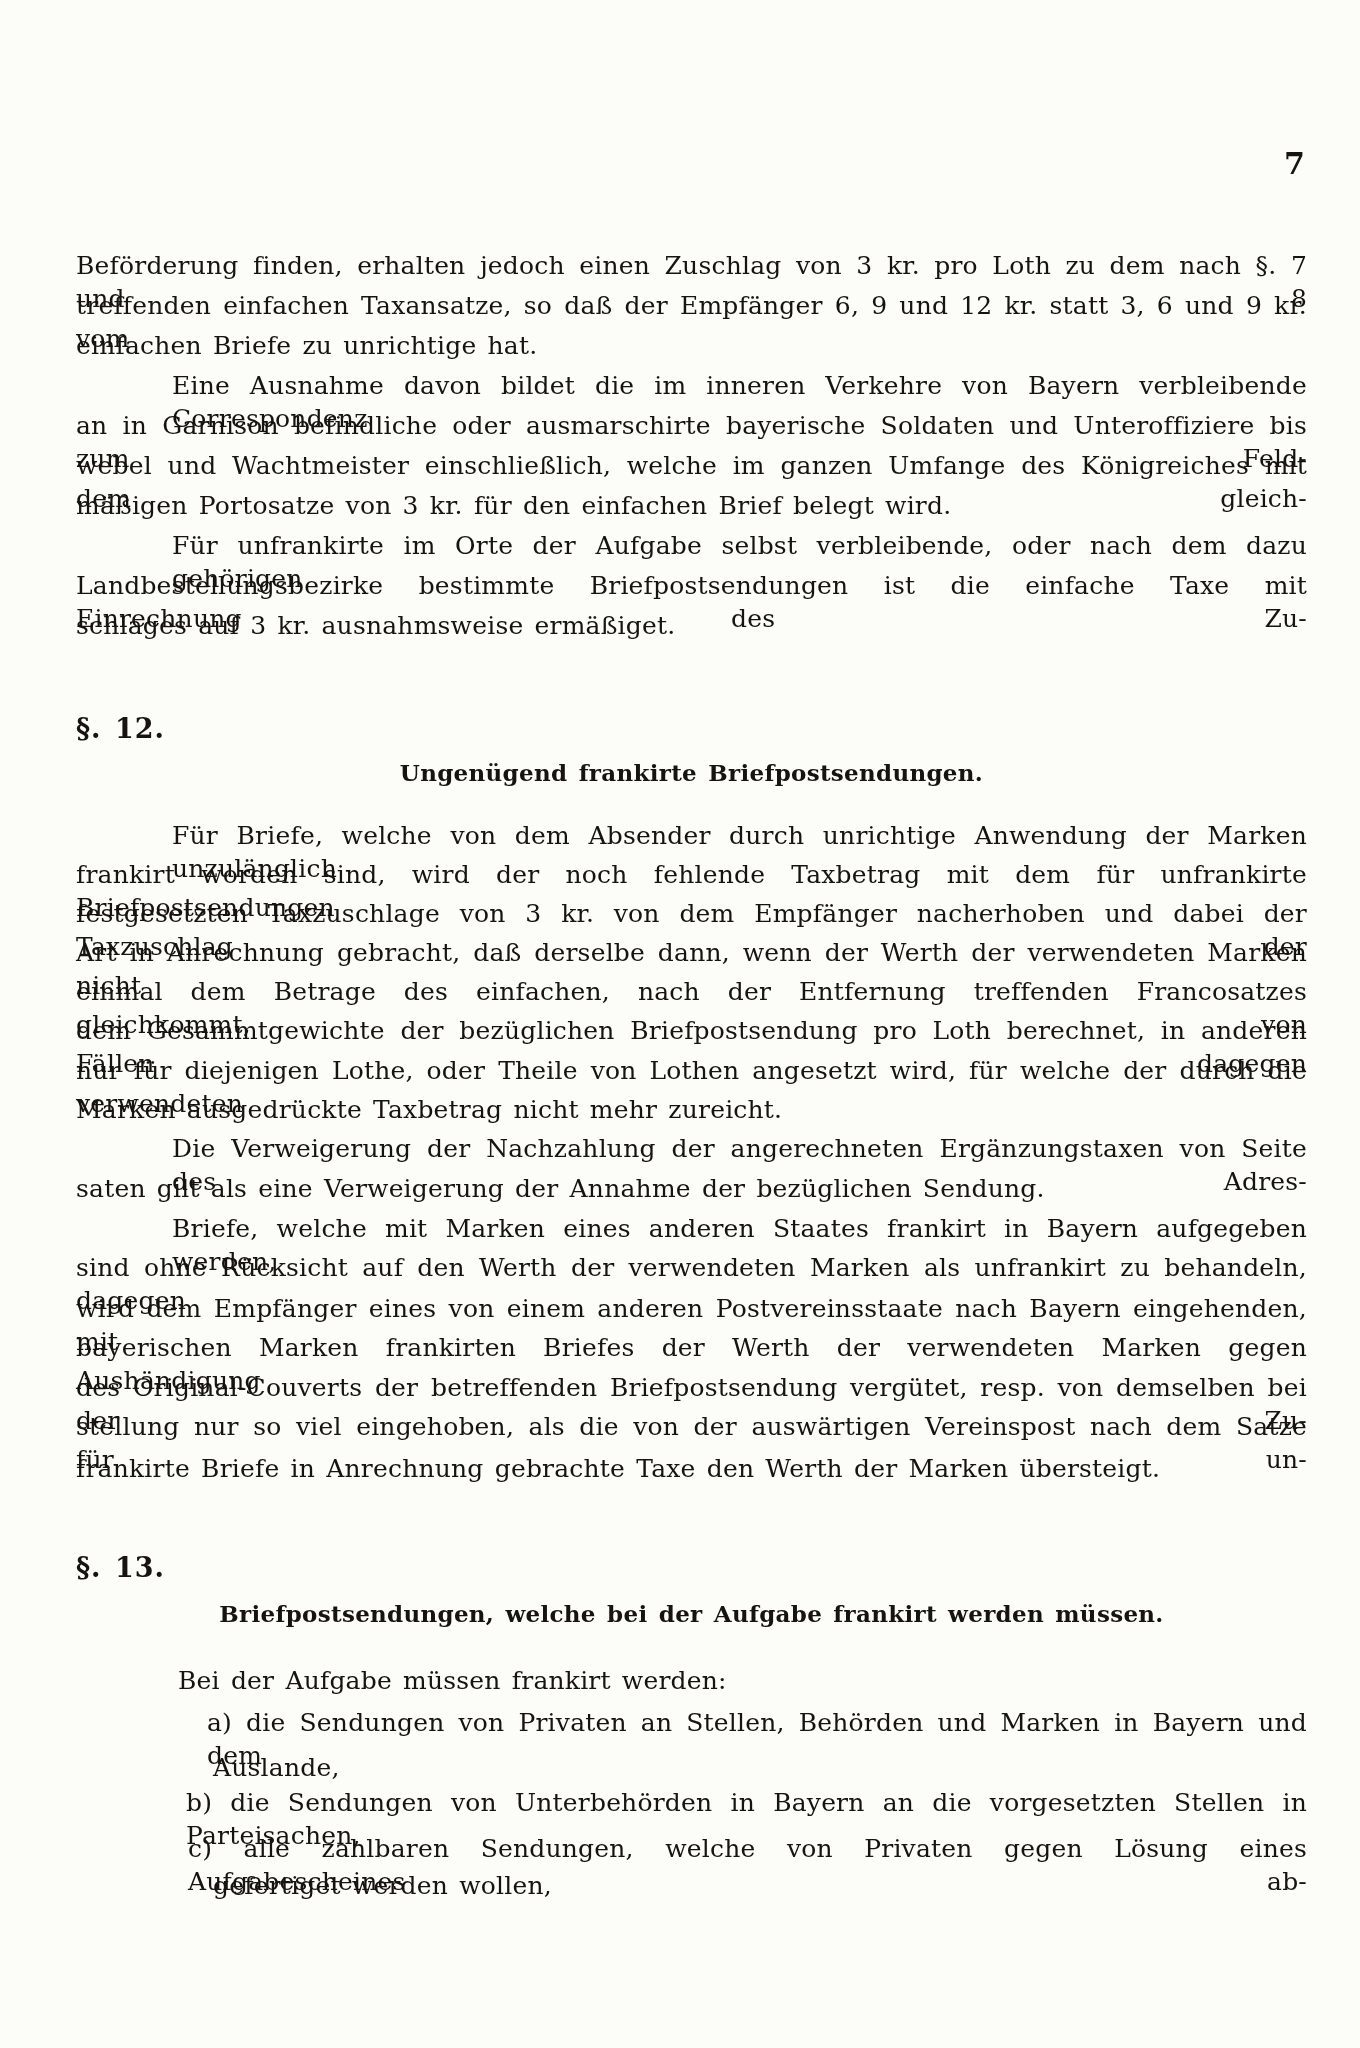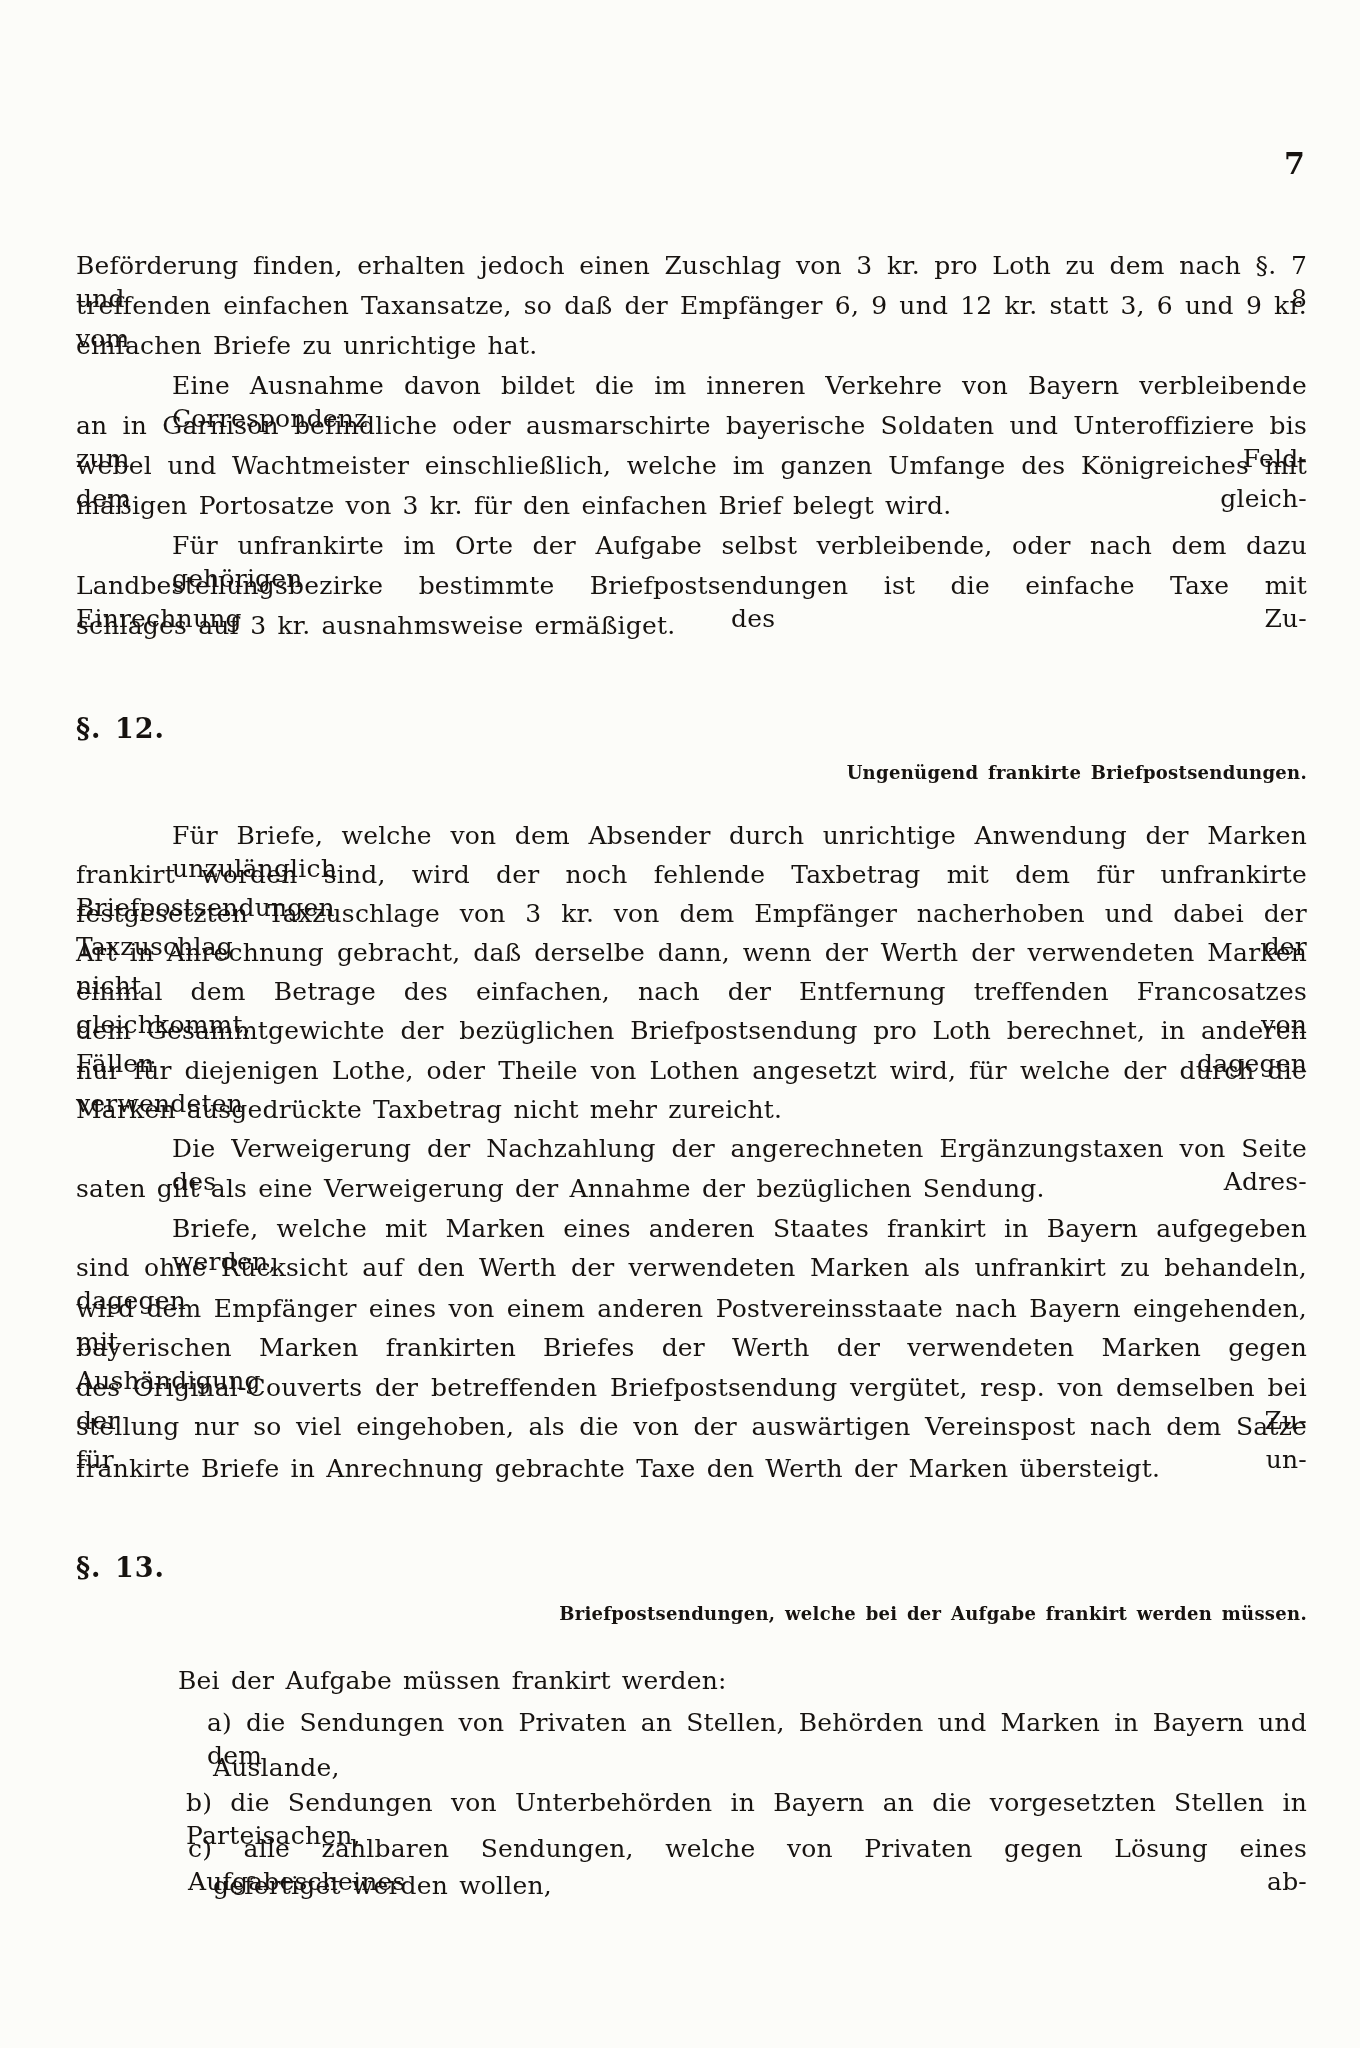--- a/index.html
+++ b/index.html
@@ -40,23 +40,23 @@
   }
   .line.plain {
     text-align: left;
   }
   .sec-num {
     font-size: 27px;
     font-weight: bold;
     letter-spacing: 1px;
   }
   .sec-title {
-    font-size: 18px;
+    font-size: 23px;
     font-weight: bold;
-    text-align: right;
+    text-align: center;
     letter-spacing: 0.3px;
   }
 </style>
 </head>
 <body>
 
 <div class="sheet">
   <div class="page-number">7</div>
   <div id="text-layer">
       <div class="line justified" style="left: 76px; top: 221px; width: 1231px;">Beförderung finden, erhalten jedoch einen Zuschlag von 3 kr. pro Loth zu dem nach §. 7 und 8</div>

